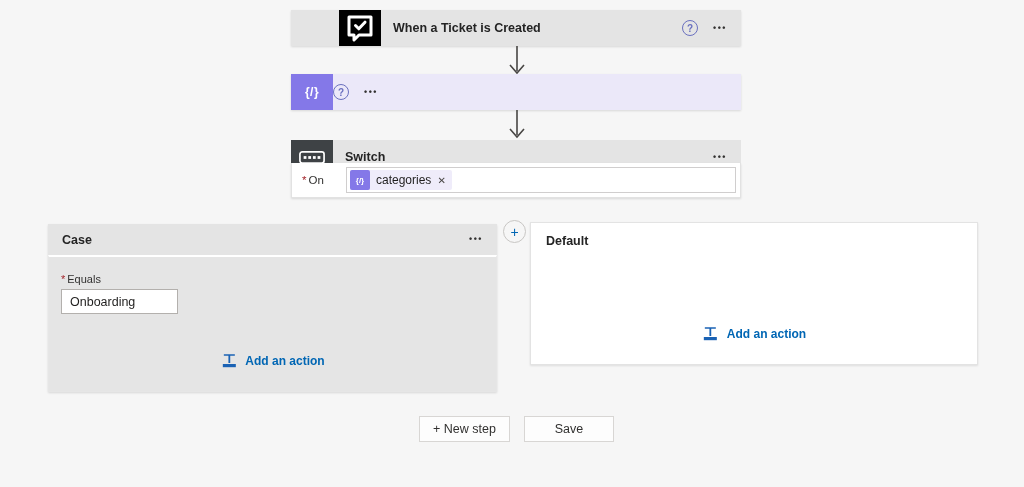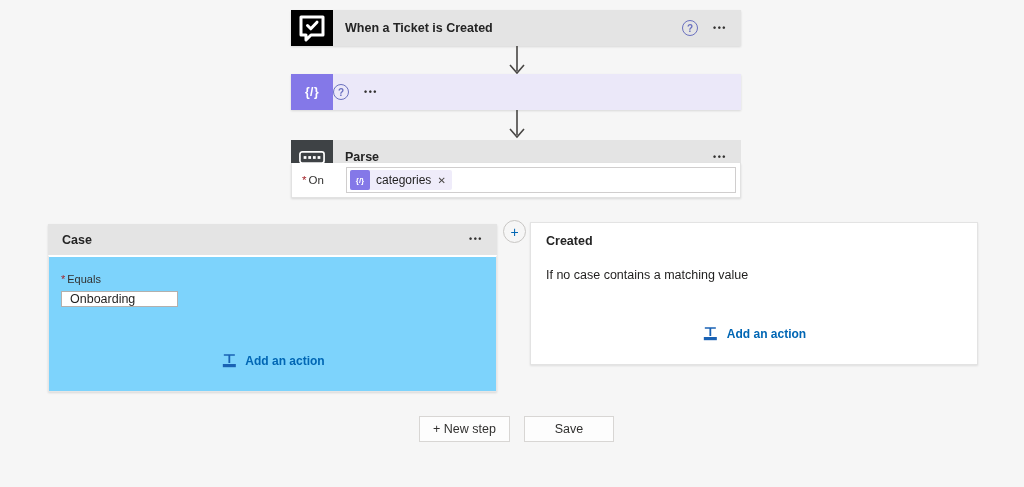--- a/index.html
+++ b/index.html
@@ -46,24 +46,24 @@
                 font-size:8px; font-weight:700; display:flex; align-items:center;
                 justify-content:center; margin-right:6px; }
   .token-text { font-size:12px; color:#201f1e; margin-right:6px; }
   .token-x { font-size:10px; color:#484644; cursor:pointer; }
 
   
   .case-card { left:48px; top:224px; width:449px; height:168px;
                box-shadow:0 1px 2px rgba(0,0,0,0.12); background:#fff; }
   .case-hdr { height:31px; background:#e4e4e4; display:flex; align-items:center; padding:0 14px; cursor:pointer; }
   .case-title { font-size:12.5px; font-weight:600; color:#242424; flex:1; }
-  .case-body { position:relative; height:137px; background:#7dd3fc; border:1px solid #e6e6e6;
+  .case-body { position:relative; height:137px; background:#e5e5e5; border:1px solid #e6e6e6;
                border-top:2px solid #fff; padding:16px 12px; }
   .small-label { font-size:11px; color:#323130; margin-bottom:4px; }
-  .text-input { width:117px; height:16px; border:1px solid #b3b0ad; background:#fff;
+  .text-input { width:117px; height:25px; border:1px solid #b3b0ad; background:#fff;
                 font-family:"Liberation Sans", sans-serif; font-size:12.5px; color:#201f1e; padding:0 8px; }
   .add-action { position:absolute; left:50%; transform:translateX(-50%); display:flex;
                 align-items:center; gap:8px; cursor:pointer; background:transparent; border:none;
                 white-space:nowrap;font-weight:bold; }
   .add-action-label { font-size:12px; color:#0066b4; }
 
   
   .plus-circle { left:503px; top:220px; width:23px; height:23px; border:1px solid #c8c6c4;
                  border-radius:50%; background:#f6f6f6; color:#0066b4; font-size:14px;
                  display:flex; align-items:center; justify-content:center; cursor:pointer; }
@@ -79,21 +79,21 @@
                 font-family:"Liberation Sans", sans-serif; font-size:12.5px; color:#323130;
                 cursor:pointer; display:flex; align-items:center; justify-content:center; }
   .new-step-btn { left:419px; width:91px; }
   .save-btn { left:524px; width:90px; }
 </style>
 </head>
 <body>
 
 <div id="canvas">
 
-  <div class="abs step-card trigger-hdr" style="top:10px;">
+  <div class="abs step-card trigger-hdr" style="top:10px;padding-left:48px;">
     <div class="hdr-icon trigger-icon">
       <svg width="30" height="28" viewBox="0 0 30 28">
         <path d="M4 3 H26 V21 H14 L9 26 V21 H4 Z" fill="none" stroke="#fff" stroke-width="3" stroke-linejoin="round"></path>
         <path d="M10.5 11.5 L13.8 14.8 L20 8.2" fill="none" stroke="#fff" stroke-width="3" stroke-linecap="round" stroke-linejoin="round"></path>
       </svg>
     </div>
     <div class="hdr-title">When a Ticket is Created</div>
     <div class="hdr-actions">
       <button class="help-circle">?</button>
       <button class="more-btn">•••</button>
@@ -121,21 +121,21 @@
   <div class="abs step-card switch-hdr" style="top:140px; height:34px;">
     <div class="hdr-icon switch-icon" style="height:34px;">
       <svg width="26" height="13" viewBox="0 0 28 14">
         <rect x="1" y="1" width="26" height="12" rx="2.5" fill="none" stroke="#fff" stroke-width="1.8"></rect>
         <rect x="5" y="5.5" width="3" height="3" fill="#fff"></rect>
         <rect x="10" y="5.5" width="3" height="3" fill="#fff"></rect>
         <rect x="15" y="5.5" width="3" height="3" fill="#fff"></rect>
         <rect x="20" y="5.5" width="3" height="3" fill="#fff"></rect>
       </svg>
     </div>
-    <div class="hdr-title">Parse</div>
+    <div class="hdr-title">Switch</div>
     <div class="hdr-actions">
       <button class="more-btn">•••</button>
     </div>
   </div>
 
   <div class="abs switch-body">
     <div class="field-label"><span class="req">*</span><span>On</span></div>
     <div class="token-input">
       <span class="token-pill">
         <span class="token-icon">{/}</span>
@@ -162,22 +162,21 @@
         <span class="add-action-label">Add an action</span>
       </button>
     </div>
   </div>
 
   <button class="abs plus-circle">
       <span>+</span>
     </button>
 
   <div class="default-card">
-    <div class="default-title">Created</div>
-    <div class="default-desc">If no case contains a matching value</div>
+    <div class="default-title">Default</div>
     <button class="add-action" style="top:103px;">
       <svg width="17" height="16" viewBox="0 0 17 16">
         <line x1="3" y1="2" x2="14" y2="2" stroke="#1a62b4" stroke-width="1.6"></line>
         <line x1="8.5" y1="2" x2="8.5" y2="10" stroke="#1a62b4" stroke-width="1.8"></line>
         <rect x="2" y="11" width="13" height="3.2" fill="#1a62b4"></rect>
       </svg>
       <span class="add-action-label">Add an action</span>
     </button>
   </div>
 

